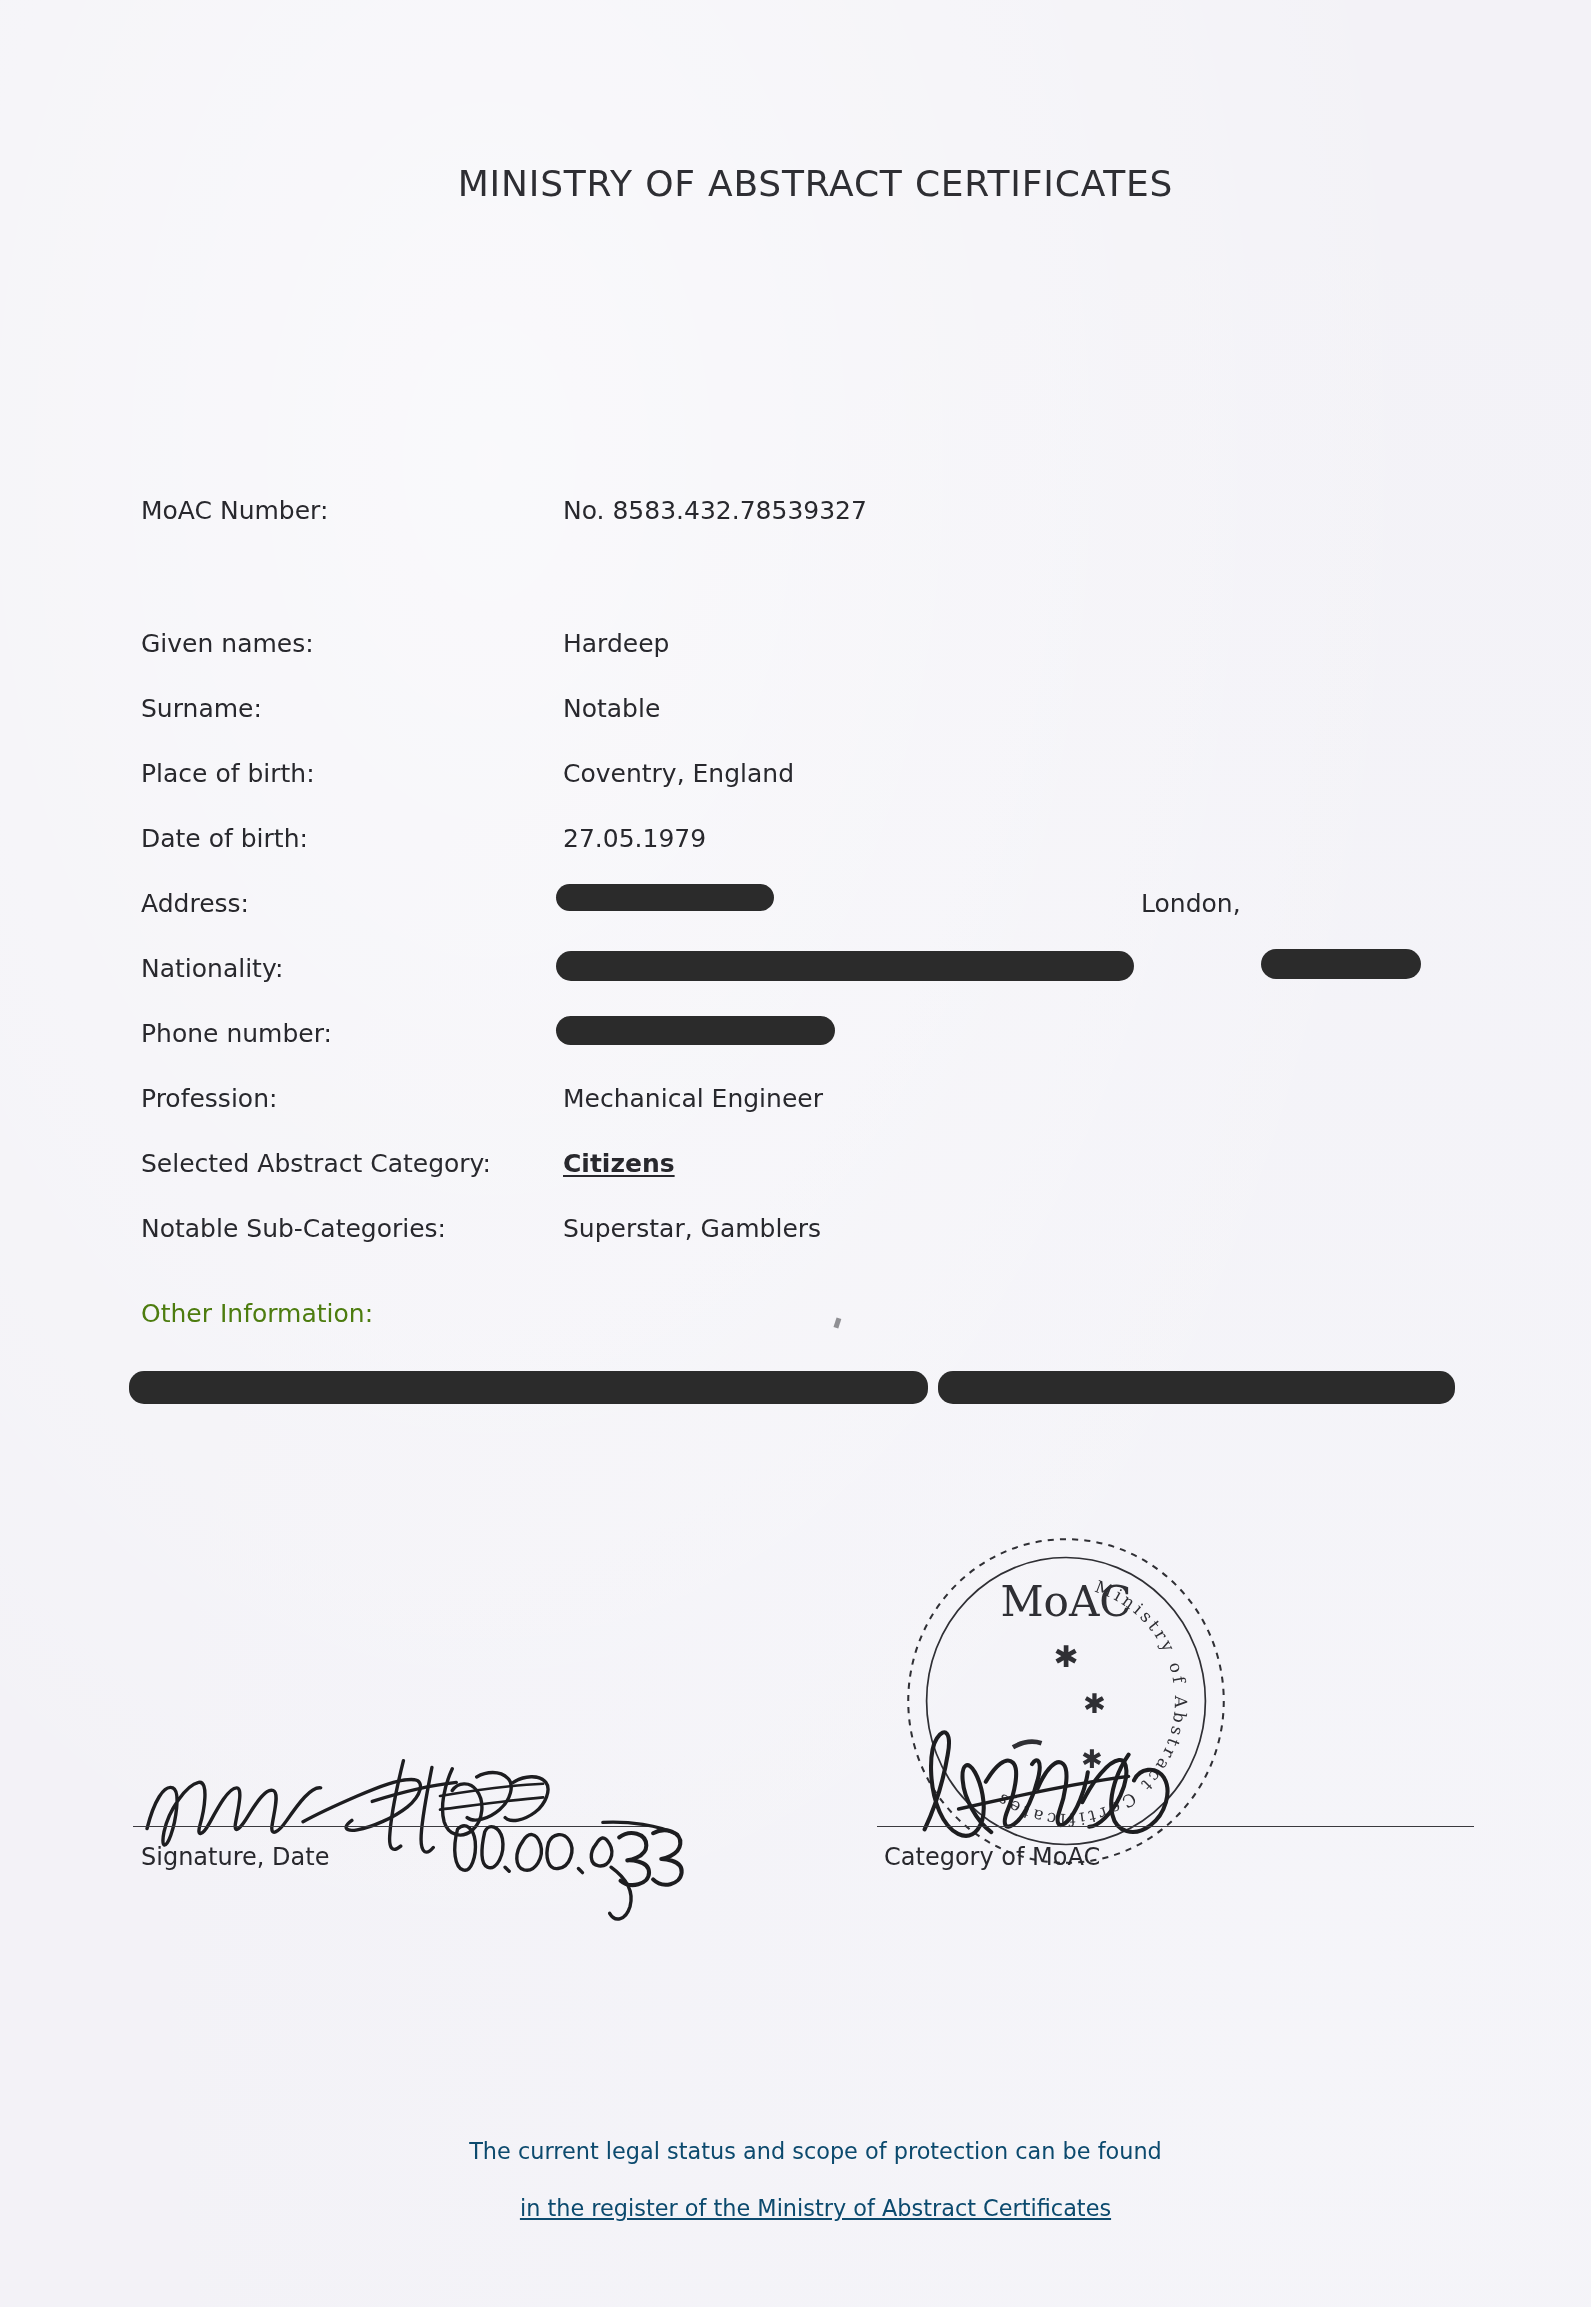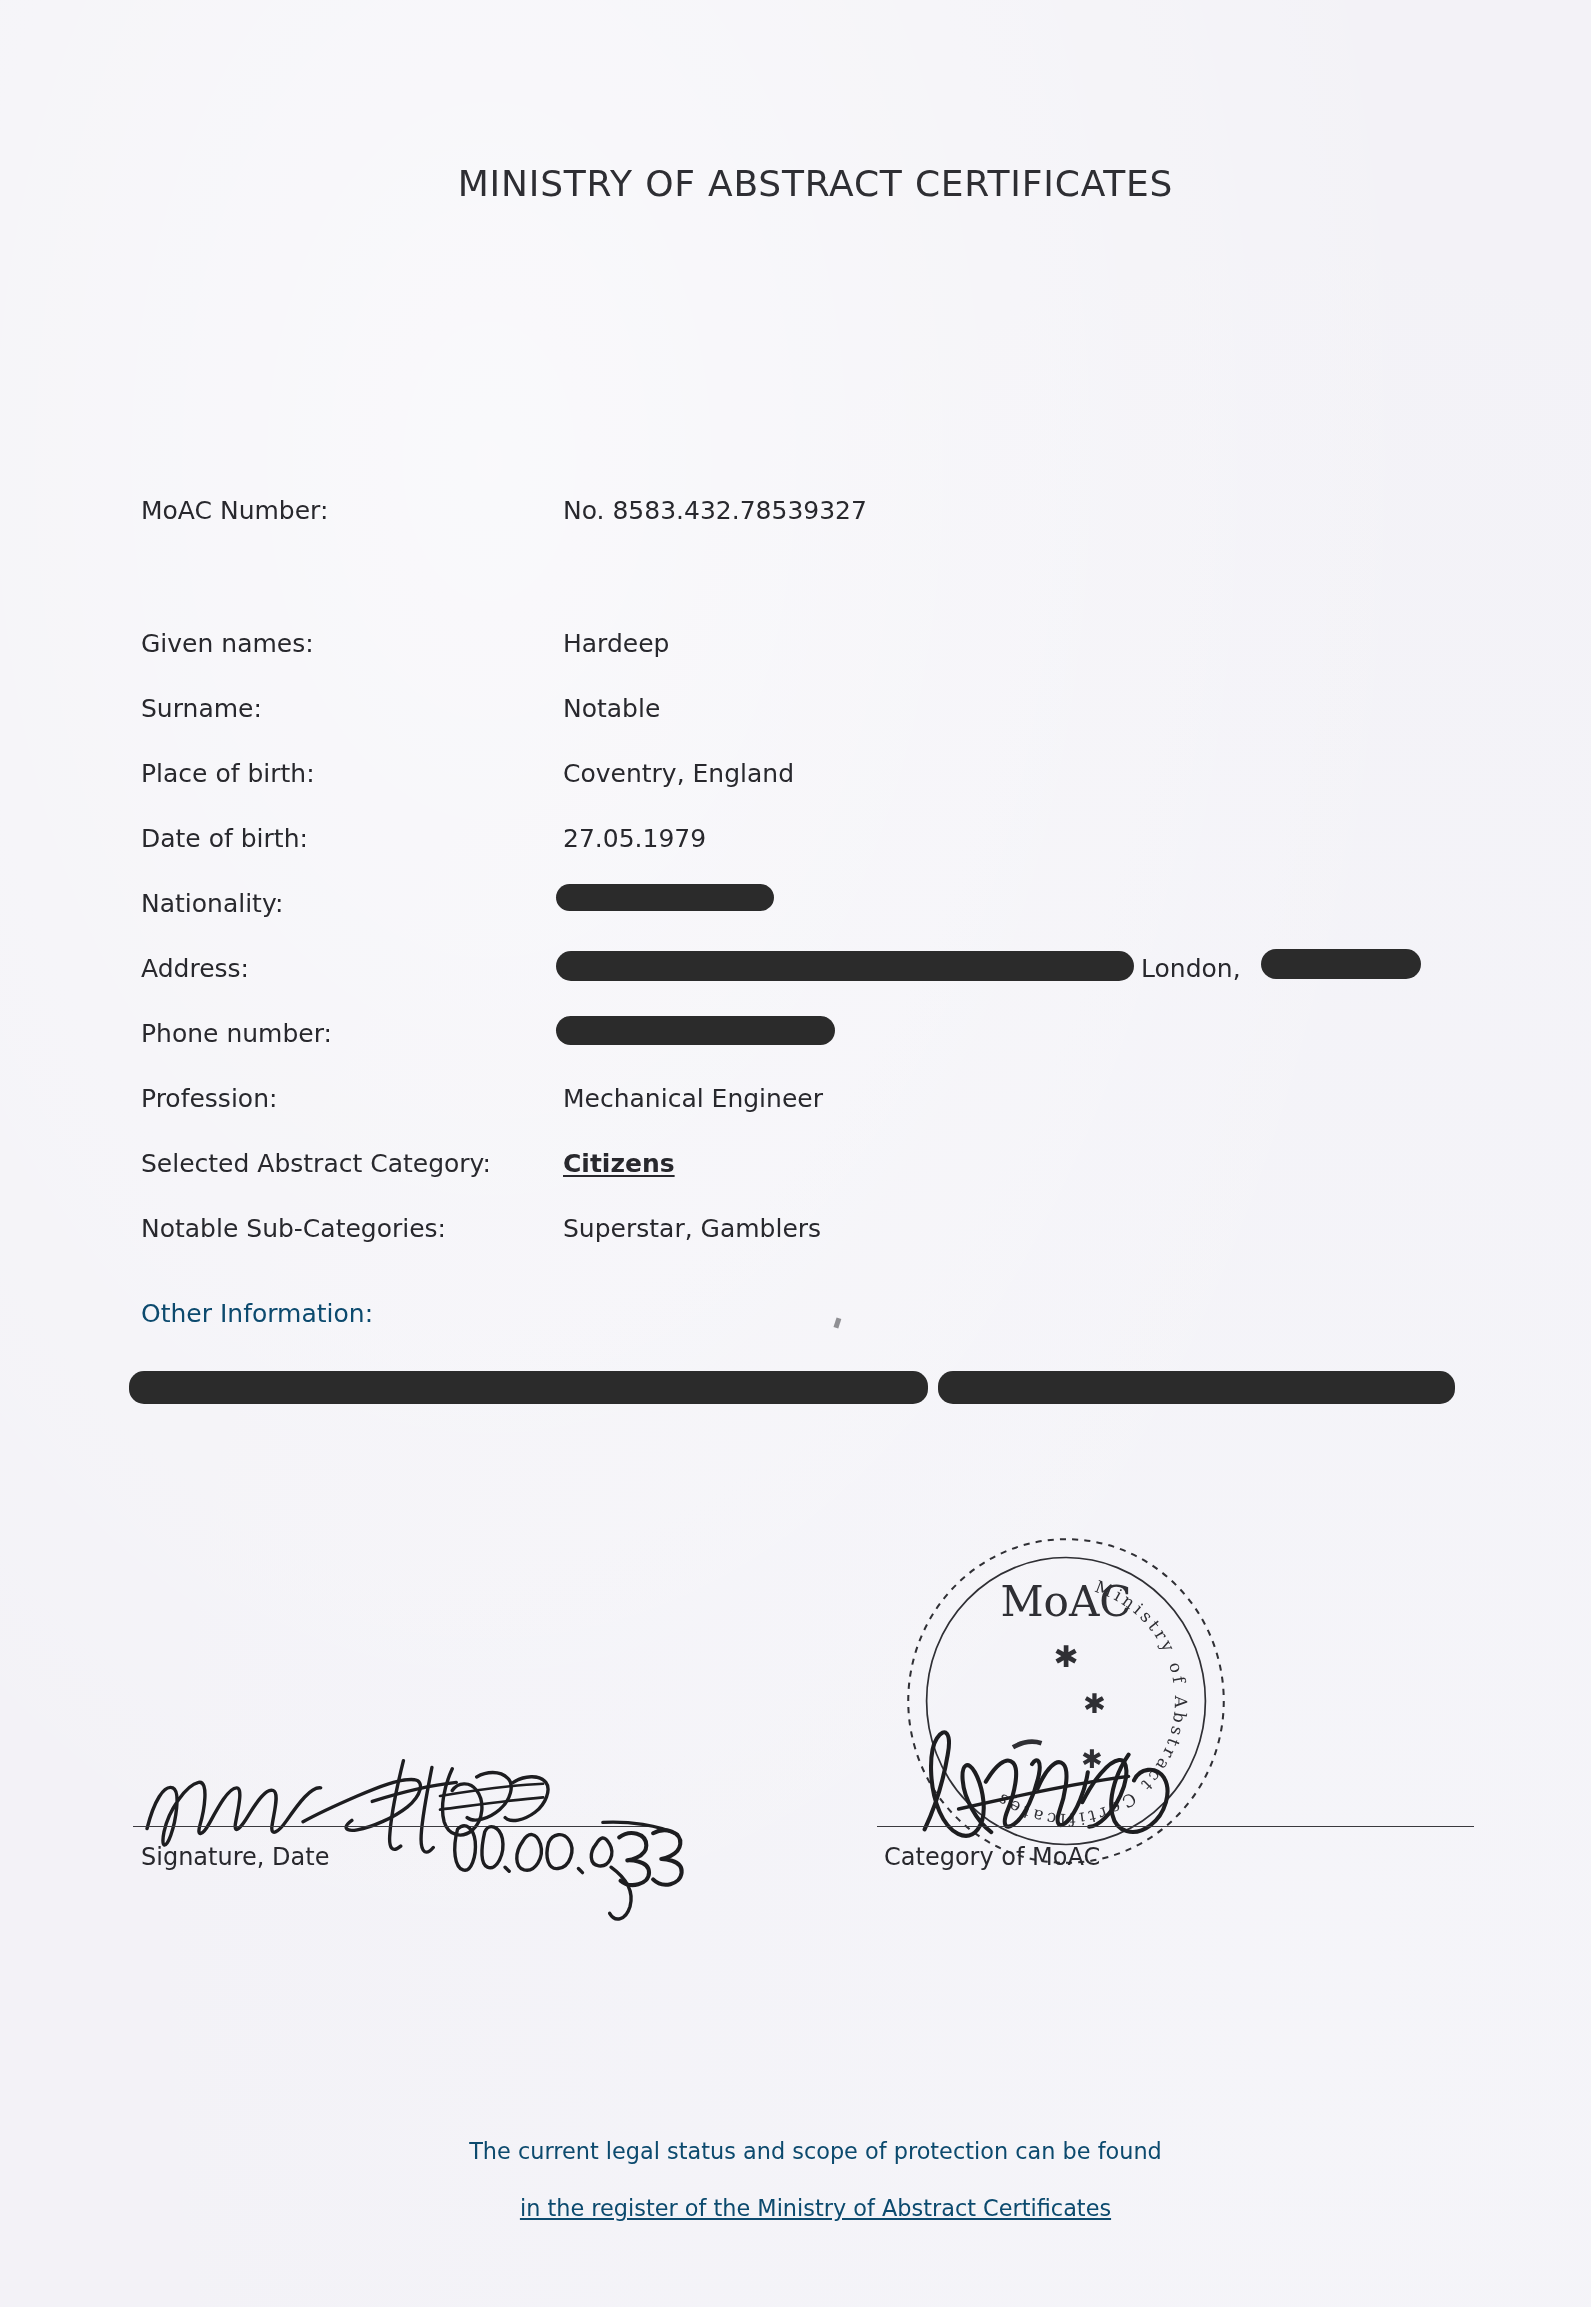--- a/index.html
+++ b/index.html
@@ -80,21 +80,21 @@
     position: absolute;
     background: #2b2b2b;
     border-radius: 15px;
   }
 
   .other-info-label {
     position: absolute;
     left: 141px;
     top: 1299px;
     font-size: 25px;
-    color: #0c4a6e;
+    color: #4d7c0f;
   }
 
   .tiny-mark {
     position: absolute;
     left: 835px;
     top: 1318px;
     width: 4.8px;
     height: 9.5px;
     background: #6d6d72;
     transform: rotate(18deg);
@@ -159,27 +159,27 @@
       <span class="label">Place of birth:</span>
       <span class="value">Coventry, England</span>
     </div>
 
     <div class="row">
       <span class="label">Date of birth:</span>
       <span class="value">27.05.1979</span>
     </div>
 
     <div class="row">
+      <span class="label">Address:</span>
+      <span class="value" style="left:1000px;">London,</span>
+    </div>
+
+    <div class="row">
       <span class="label">Nationality:</span>
       <span class="value"></span>
-    </div>
-
-    <div class="row">
-      <span class="label">Address:</span>
-      <span class="value" style="left:1000px;">London,</span>
     </div>
 
     <div class="row">
       <span class="label">Phone number:</span>
       <span class="value"></span>
     </div>
 
     <div class="row">
       <span class="label">Profession:</span>
       <span class="value">Mechanical Engineer</span>

